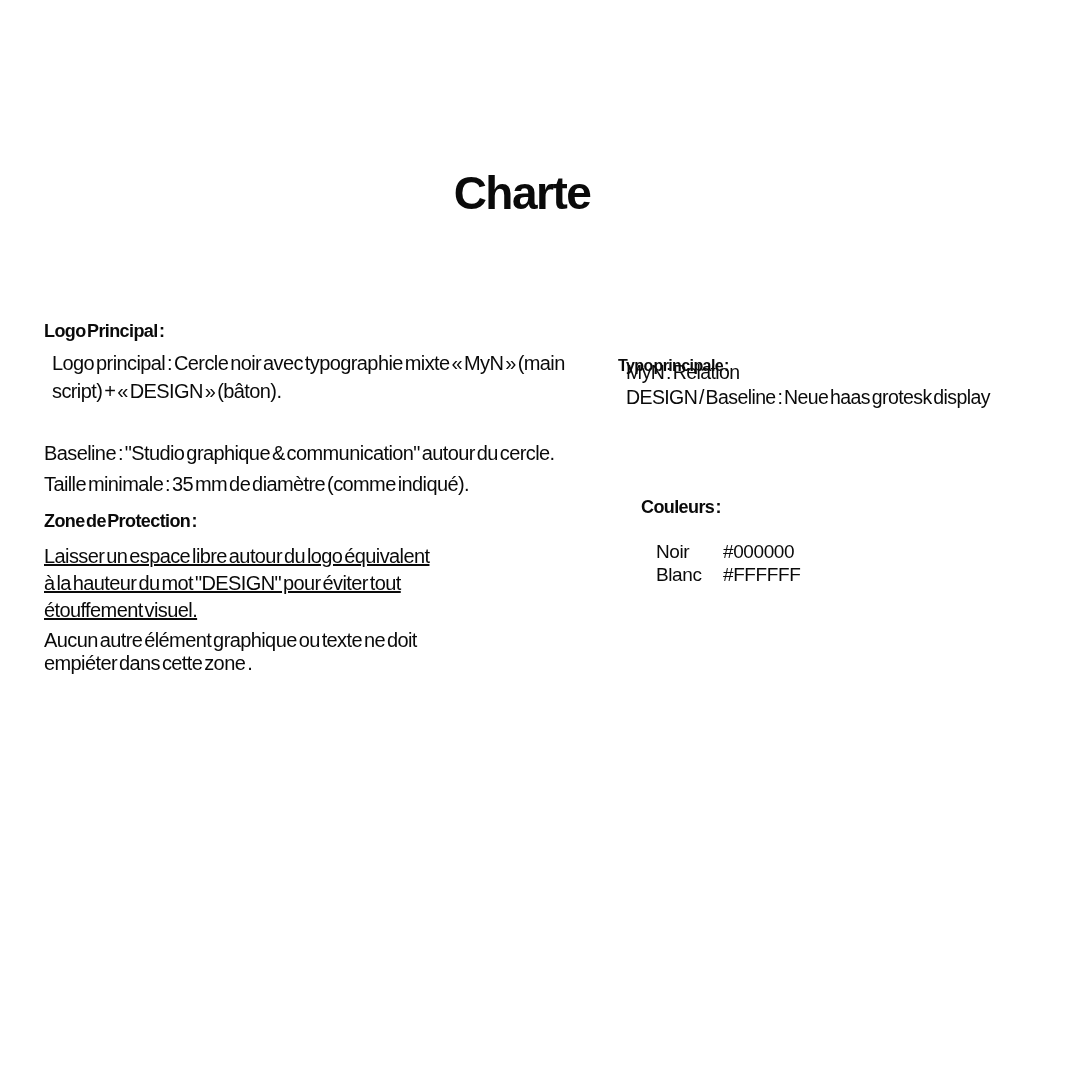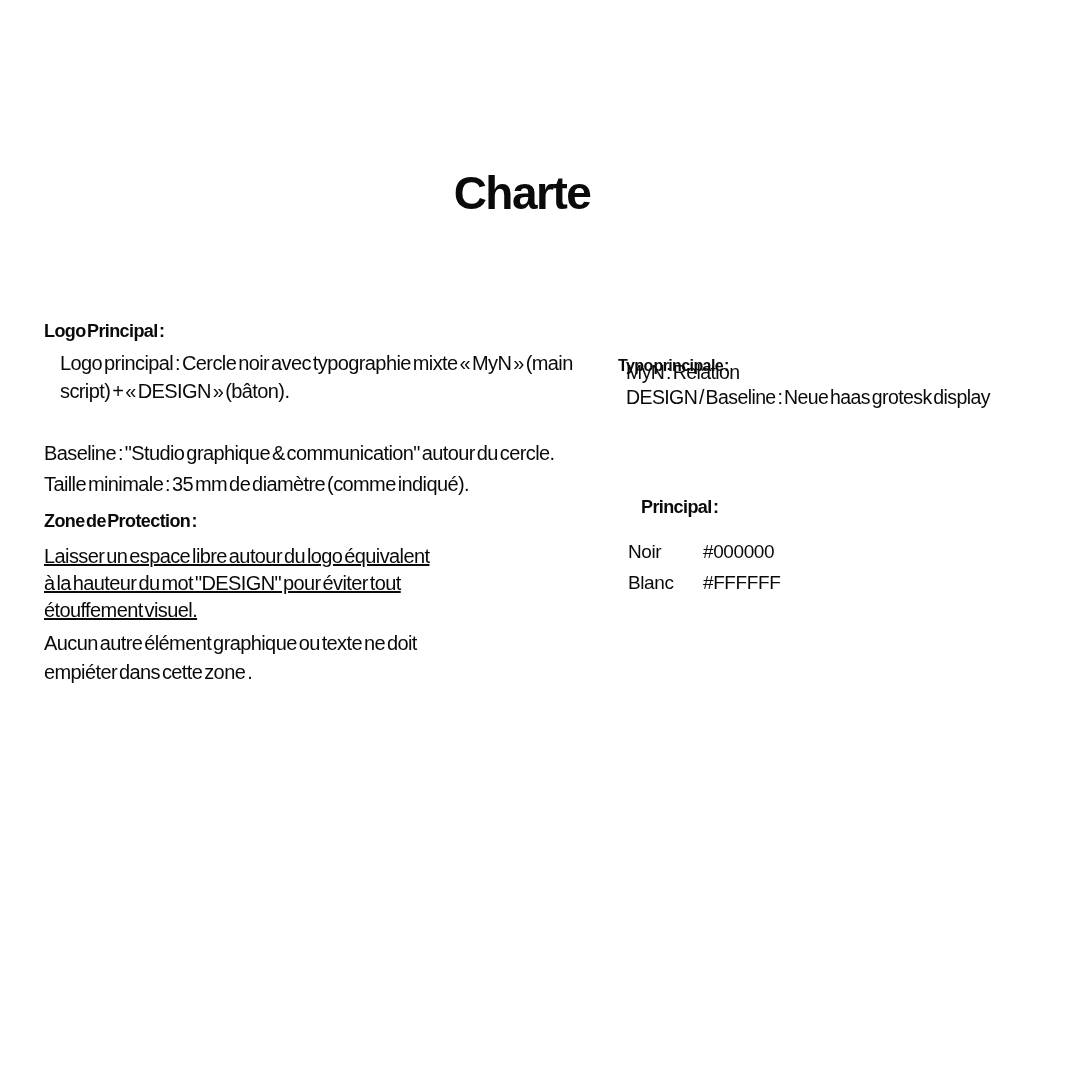--- a/index.html
+++ b/index.html
@@ -29,33 +29,33 @@
   }
   .body-text {
     font-size: 20px;
     letter-spacing: -0.6px;
     word-spacing: -3px;
     line-height: 27px;
   }
 
   
   .logo-heading        { left: 44px; top: 321px; }
-  .logo-body           { left: 60px; top: 350px; line-height: 27.5px; }
+  .logo-body           { left: 52px; top: 350px; line-height: 27.5px; }
   .baseline-block      { left: 44px; top: 438px; line-height: 31px; }
   .protection-heading  { left: 44px; top: 511px; text-align: right; }
   .protection-p1       { left: 44px; top: 543px; line-height: 27px; text-decoration: underline; }
-  .protection-p2       { left: 44px; top: 629px; line-height: 29px; }
+  .protection-p2       { left: 44px; top: 629px; line-height: 23px; }
 
   
   .typo-heading  { left: 618px; top: 329px; font-size: 16px; margin-top: 28px; }
   .typo-lines    { left: 618px; top: 360px; font-size: 19.5px; line-height: 24.5px; margin-left: 8px; }
   .colors-heading{ left: 641px; top: 497px; }
-  .color-table   { left: 628px; top: 541px; font-size: 19px; line-height: 22.5px;
+  .color-table   { left: 656px; top: 541px; font-size: 19px; line-height: 22.5px;
                    letter-spacing: -0.4px; display: grid;
-                   grid-template-columns: 67px auto; gap: 8px; }
+                   grid-template-columns: 67px auto; }
 </style>
 </head>
 <body>
 
 <div class="abs page-title">Charte</div>
 
 <div class="abs heading logo-heading">Logo Principal :</div>
 
 <div class="abs body-text logo-body">Logo principal : Cercle noir avec typographie mixte « MyN » (main<br>script) + « DESIGN » (bâton).</div>
 
@@ -64,20 +64,20 @@
 <div class="abs heading protection-heading">Zone de Protection :</div>
 
 <div class="abs body-text protection-p1">Laisser un espace libre autour du logo équivalent<br>à la hauteur du mot "DESIGN" pour éviter tout<br>étouffement visuel.</div>
 
 <div class="abs body-text protection-p2">Aucun autre élément graphique ou texte ne doit<br>empiéter dans cette zone .</div>
 
 <div class="abs heading typo-heading">Typo principale :</div>
 
 <div class="abs body-text typo-lines">MyN : Relation<br>DESIGN / Baseline : Neue haas grotesk display</div>
 
-<div class="abs heading colors-heading">Principal :</div>
+<div class="abs heading colors-heading">Couleurs :</div>
 
 <div class="abs color-table">
   <div>Noir</div>
   <div>#000000</div>
   <div>Blanc</div>
   <div>#FFFFFF</div>
 </div>
 
 </body></html>

